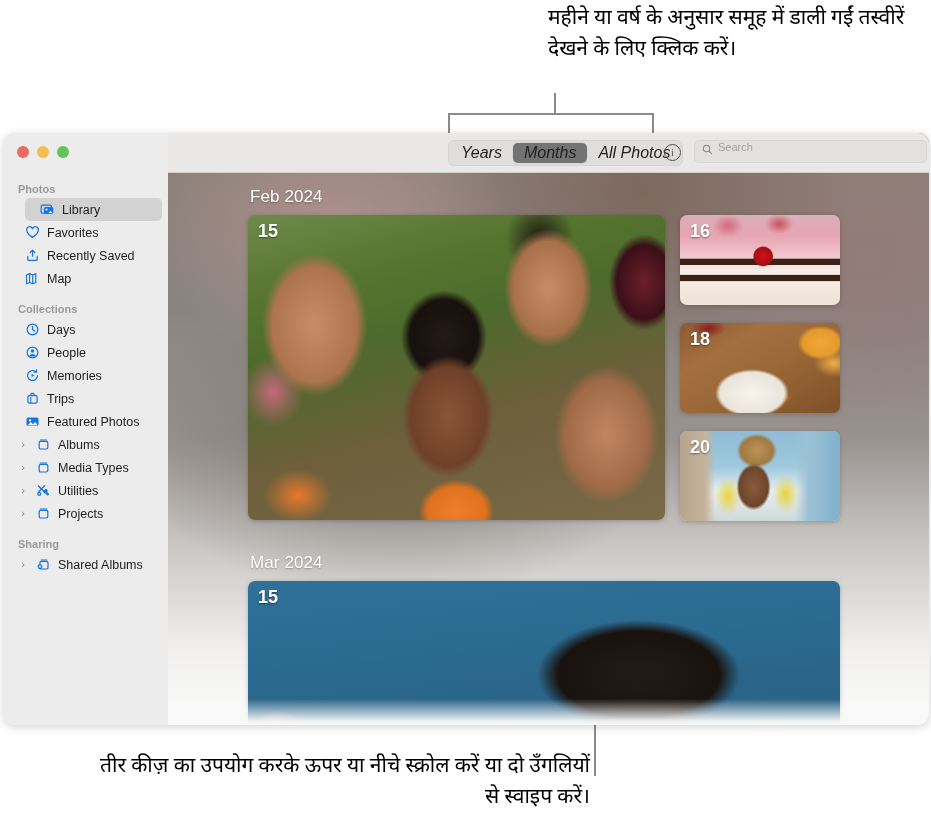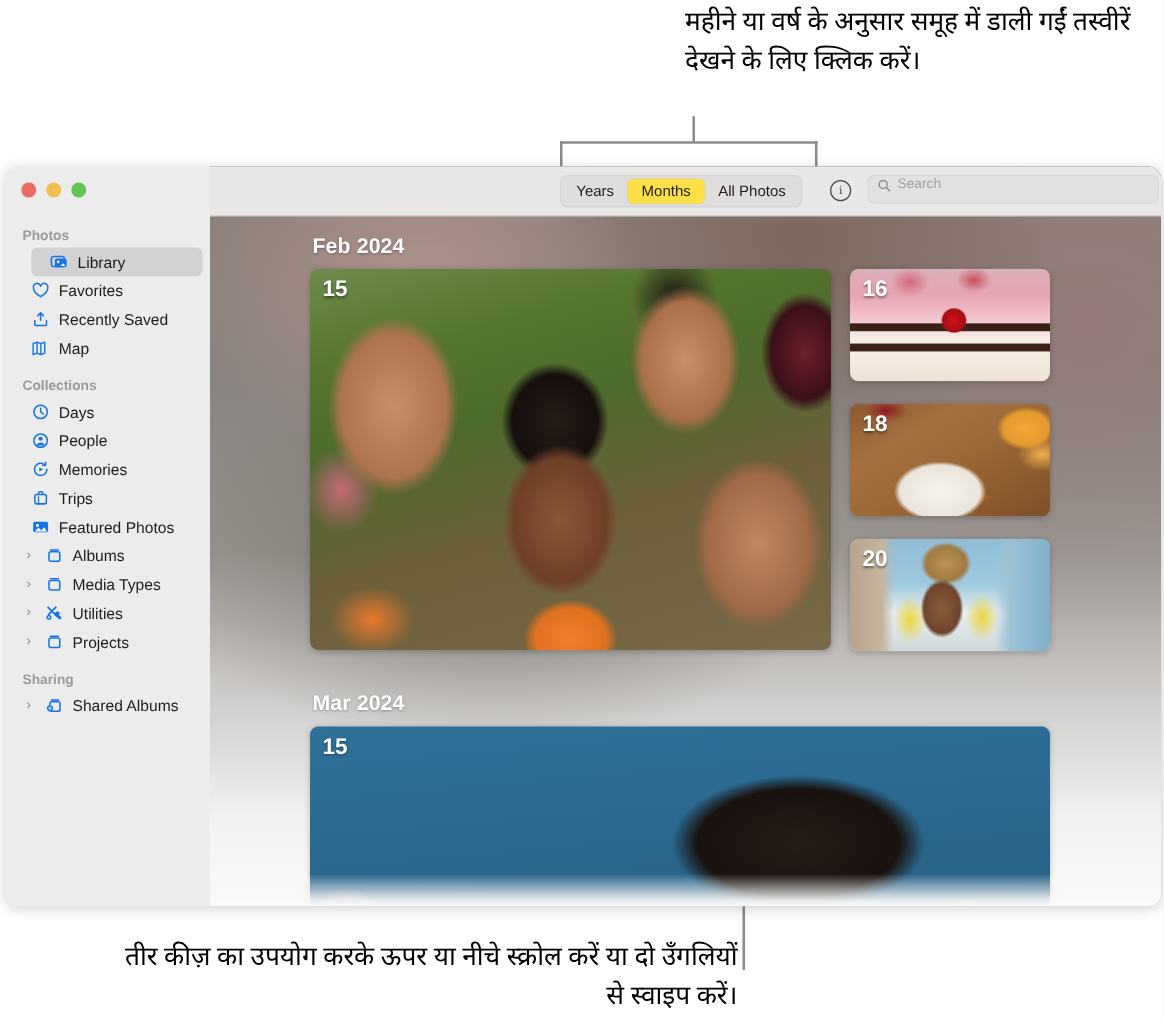--- a/index.html
+++ b/index.html
@@ -158,30 +158,31 @@
     top: 7px;
     height: 22px;
     display: flex;
     align-items: center;
     background: #e0dedd;
     border: 1px solid #d6d4d3;
     border-radius: 6px;
     padding: 1px;
   }
   .seg {
-    font-size: 12px;
+    font-size: 16px;
     color: #1e1e1e;
     padding: 0 11px;
     height: 20px;
     line-height: 20px;
     border-radius: 5px;
     white-space: nowrap;
+    font-style: italic;
   }
   .seg.active {
-    background: #fde047;
+    background: #737373;
     box-shadow: 0 0 0 0.5px rgba(0,0,0,0.07);
     text-align: center;
   }
   #info-btn {
     position: absolute;
     left: 496px;
     top: 11px;
     width: 15px;
     height: 15px;
     border-radius: 50%;
@@ -218,21 +219,21 @@
     position: absolute;
     left: 0; right: 0;
     top: 40px;
     bottom: 0;
     overflow: hidden;
   }
   .month-title {
     position: absolute;
     color: #ffffff;
     font-size: 17px;
-    font-weight: bold;
+    font-weight: normal;
     text-shadow: 0 1px 2px rgba(0,0,0,0.30);
     letter-spacing: 0.1px;
   }
   .photo {
     position: absolute;
     border-radius: 7px;
     overflow: hidden;
     box-shadow: 0 1px 5px rgba(0,0,0,0.22);
   }
   .daybadge {

